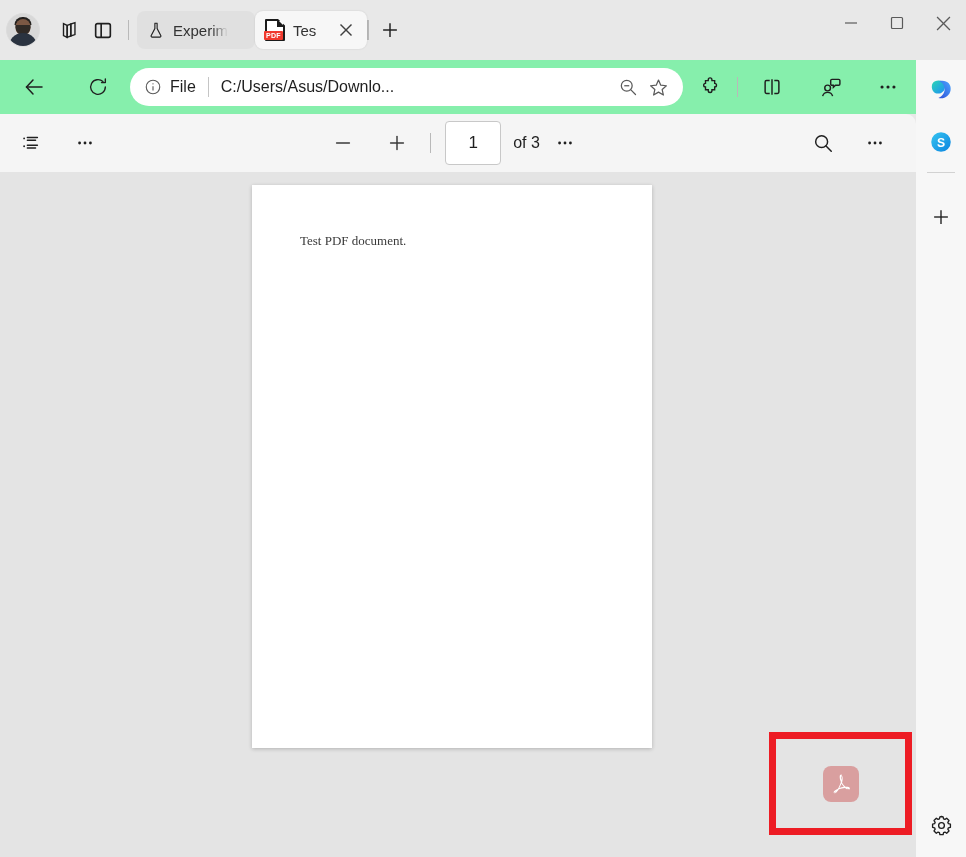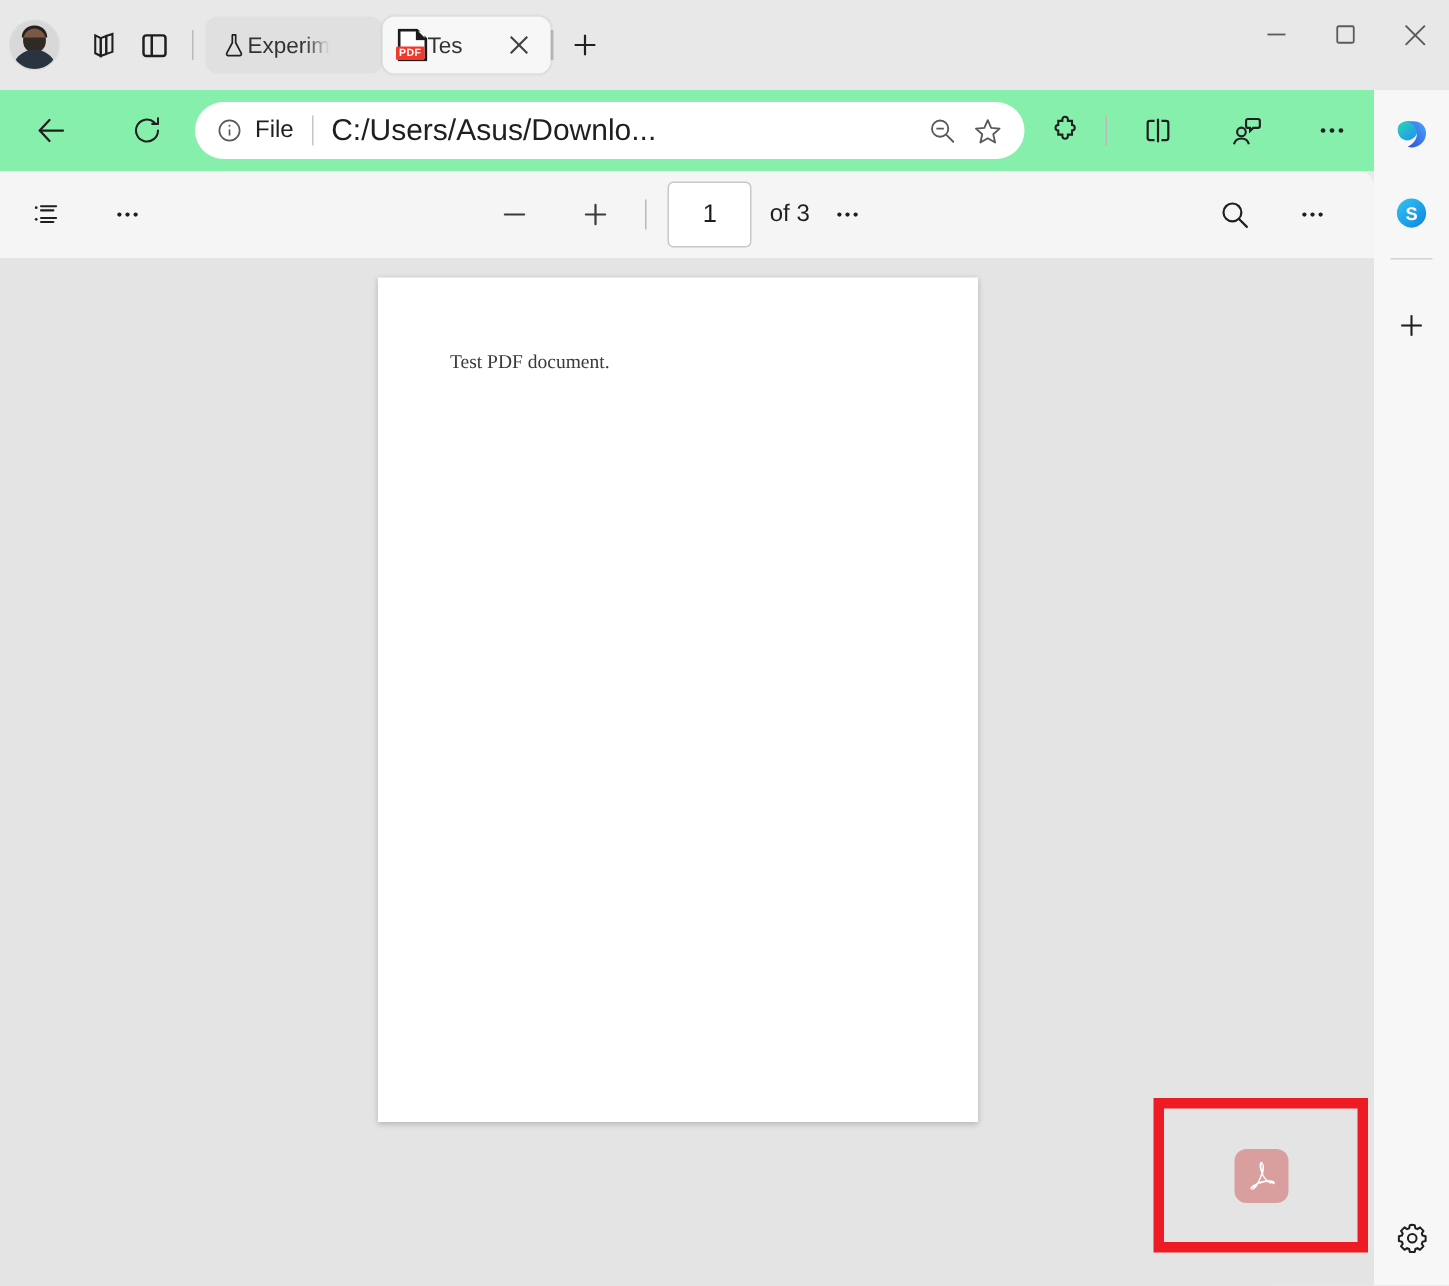--- a/index.html
+++ b/index.html
@@ -52,21 +52,21 @@
     flex: 0 0 auto; cursor: default;
   }
   .vsep {
     width: 1px; height: 20px; background: #b9b9b9;
     margin: 0 8px; flex: 0 0 auto;
   }
 
   .tab {
     height: 38px; border-radius: 8px;
     display: flex; align-items: center; flex: 0 0 auto;
-    padding: 0 10px; 
+    padding: 0 10px; gap: 8px;
     font-size: 15px; color: #333;
     overflow: hidden; position: relative;
   }
   .tab.inactive { background: #e0e0e0; }
   .tab.active { background: #f7f7f7; box-shadow: 0 0 2px rgba(0,0,0,.12); }
   .tab-title {
     white-space: nowrap; overflow: hidden;
     -webkit-mask-image: linear-gradient(to right, #000 70%, transparent 100%);
             mask-image: linear-gradient(to right, #000 70%, transparent 100%);
   }
@@ -121,21 +121,21 @@
   }
   .omnibox {
     flex: 1 1 auto; height: 38px; margin: 0 10px 0 14px;
     background: #fff; border-radius: 19px;
     display: flex; align-items: center; padding: 0 6px 0 14px;
     min-width: 0;
   }
   .om-file { font-size: 16px; color: #1f1f1f; margin-left: 8px; white-space: nowrap; }
   .om-sep { width:1px; height:20px; background:#c5c5c5; margin: 0 12px; flex:0 0 auto; }
   .om-url {
-    font-size: 20px; color: #1f1f1f; flex: 1 1 auto;
+    font-size: 16px; color: #1f1f1f; flex: 1 1 auto;
     white-space: nowrap; overflow: hidden; min-width: 0;
   }
   .om-ico { width: 30px; height: 30px; display:flex; align-items:center; justify-content:center; flex:0 0 auto; }
 
   
   .rail {
     position: absolute; right: 0; top: 60px; width: 50px; height: 797px;
     background: #f7f7f7;
     display: flex; flex-direction: column; align-items: center;
   }

